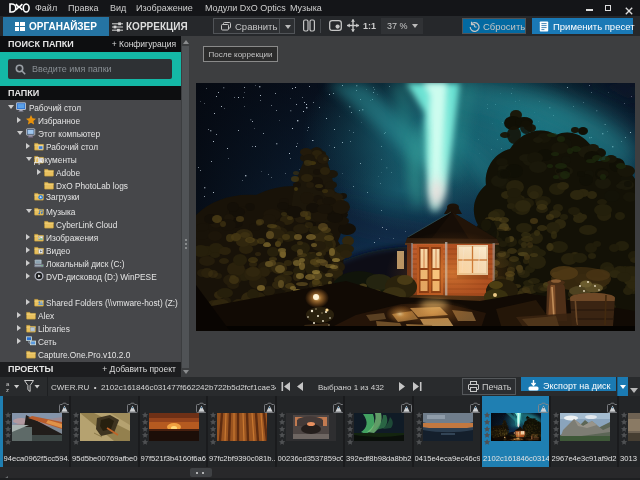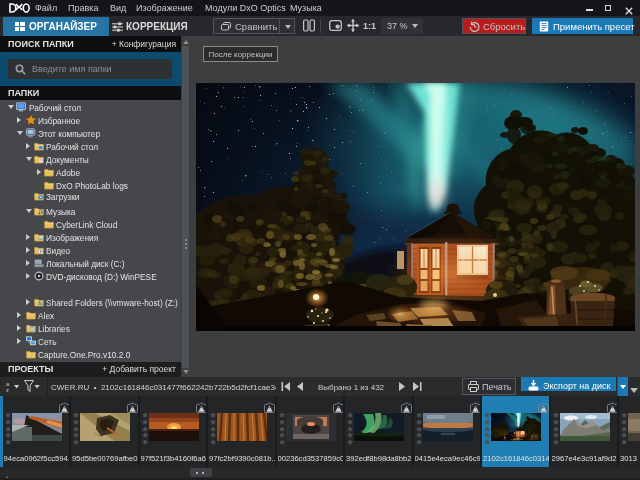--- a/index.html
+++ b/index.html
@@ -13,21 +13,21 @@
 #toolbar{left:0;top:16px;width:640px;height:20px;background:#26282b;color:#ccc;font-size:10px}
 .tab{position:absolute;top:1px;height:19px;line-height:19px;white-space:nowrap}
 #tab1{left:3px;width:106px;background:#2574a3;color:#fff;text-align:center;font-weight:bold}
 #tab2{left:112px;width:100px;text-align:left;color:#ddd;font-weight:bold}
 .tbtn{position:absolute;top:2px;height:16px;line-height:15px;border:1px solid #515458;background:#2d2f32;color:#c5c5c5;font-size:9.5px;white-space:nowrap}
 .sep{position:absolute;top:3px;width:1px;height:14px;background:#45484c}
 
 #lpanel{left:0;top:36px;width:181px;height:341px;background:#46474a}
 .phead{position:absolute;left:0;width:181px;background:#0d0e10;color:#e4e4e4;font-size:9px;font-weight:bold}
 .phead .r{position:absolute;right:5px;font-weight:normal;color:#dcdcdc;font-size:8.5px}
-#searchwrap{position:absolute;left:0;top:16px;width:181px;height:34px;background:#0c4a6e}
+#searchwrap{position:absolute;left:0;top:16px;width:181px;height:34px;background:#14b8a6}
 #searchbox{position:absolute;left:8px;top:7px;width:164px;height:20px;background:#2e3134;border-radius:2px;color:#888e93;font-size:9px;line-height:20px}
 
 #tree{position:absolute;left:0;top:64px;width:181px;height:262px;background:#46474a;color:#e4e4e4;font-size:8.3px}
 .trow{position:absolute;height:13px;line-height:13px;white-space:nowrap}
 .arr{position:absolute;top:3px;width:0;height:0}
 .arr.c{border-left:4px solid #ccc;border-top:3px solid transparent;border-bottom:3px solid transparent}
 .arr.o{border-top:4px solid #ccc;border-left:3px solid transparent;border-right:3px solid transparent;top:4px}
 .tico{position:absolute;top:1px;width:11px;height:11px}
 .tico svg{width:10px;height:10px}
 .dot{position:absolute;width:2px;height:2px;border-radius:50%;background:#9a9c9e}
@@ -123,21 +123,21 @@
           </g>
           <g fill="#c9c9c9">
             <path d="M6 0L8 2.8H4z"></path>
             <path d="M6 13L8 10.2H4z"></path>
             <path d="M0 6.5L2.8 4.5v4z"></path>
             <path d="M12 6.5L9.2 4.5v4z"></path>
           </g>
         </svg></span>
   <span style="position:absolute;left:363px;top:2px;font-size:9px;font-weight:bold;color:#ccc;line-height:16px">1:1</span>
   <div style="position:absolute;left:381px;top:2px;width:42px;height:16px;background:#303235;color:#c9c9c9;font-size:9px;line-height:16px"><span style="margin-left:6px">37 %</span><span style="position:absolute;right:5px;top:6px;border-top:4px solid #bbb;border-left:3px solid transparent;border-right:3px solid transparent"></span></div>
-  <div class="tbtn" style="left:462px;width:64px;background:#b91c1c">
+  <div class="tbtn" style="left:462px;width:64px;background:#0369a1">
     <span style="display:inline-block;margin:0 3px 0 6px;position:relative;top:2px"><svg width="11" height="11" viewBox="0 0 11 11" fill="none" stroke="#c5c5c5" stroke-width="1.2">
             <path d="M2.2 3.2A4.4 4.4 0 1 1 1.2 6"></path>
             <path d="M2.5 0.8v2.8h2.8" stroke-width="1.1"></path>
             <path d="M5.6 3.4v2.6h2" stroke-width="1"></path>
           </svg></span>Сбросить
   </div>
   <div class="tbtn" style="left:532px;width:101px;background:#1a79b6;border-color:#1a79b6;color:#fff">
     <span style="display:inline-block;margin:0 4px 0 6px;position:relative;top:2px"><svg width="10" height="11" viewBox="0 0 10 11">
             <rect x="0.8" y="0.5" width="8.4" height="10" rx="0.8" fill="#fff"></rect>
             <g stroke="#2f7ab0" stroke-width="0.9">
@@ -198,21 +198,21 @@
         </div>
         <div class="trow" style="left:0;top:53px;width:181px">
           <span class="arr o" style="left:26px"></span>
           <span class="tico" style="left:34px"><svg width="12" height="11" viewBox="0 0 12 11">
               <path d="M0.5 2.2h4l1 1.3h6v6.3a0.7 0.7 0 0 1-0.7.7H1.2a0.7.7 0 0 1-.7-.7z" fill="#e8c05e" stroke="#a8822a" stroke-width="0.5"></path>
               <path d="M0.5 4h11v1h-11z" fill="#f4d885" opacity="0.8"></path>
               <rect x="6" y="4.5" width="4.2" height="5.2" fill="#f2f2f2" stroke="#999" stroke-width="0.4"></rect>
               <line x1="6.8" y1="6" x2="9.4" y2="6" stroke="#88a" stroke-width="0.5"></line>
               <line x1="6.8" y1="7.2" x2="9.4" y2="7.2" stroke="#88a" stroke-width="0.5"></line>
             </svg></span>
-          <span style="position:absolute;left:46px;top:1px">Документы</span>
+          <span style="position:absolute;left:34px;top:1px">Документы</span>
         </div>
         <div class="trow" style="left:0;top:66px;width:181px">
           <span class="arr c" style="left:37px"></span>
           <span class="tico" style="left:44px"><svg width="12" height="11" viewBox="0 0 12 11">
               <path d="M0.5 2.2h4l1 1.3h6v6.3a0.7 0.7 0 0 1-0.7.7H1.2a0.7.7 0 0 1-.7-.7z" fill="#e8c05e" stroke="#a8822a" stroke-width="0.5"></path>
               <path d="M0.5 4h11v1h-11z" fill="#f4d885" opacity="0.8"></path>
             </svg></span>
           <span style="position:absolute;left:56px;top:1px">Adobe</span>
         </div>
         <div class="trow" style="left:0;top:79px;width:181px">

